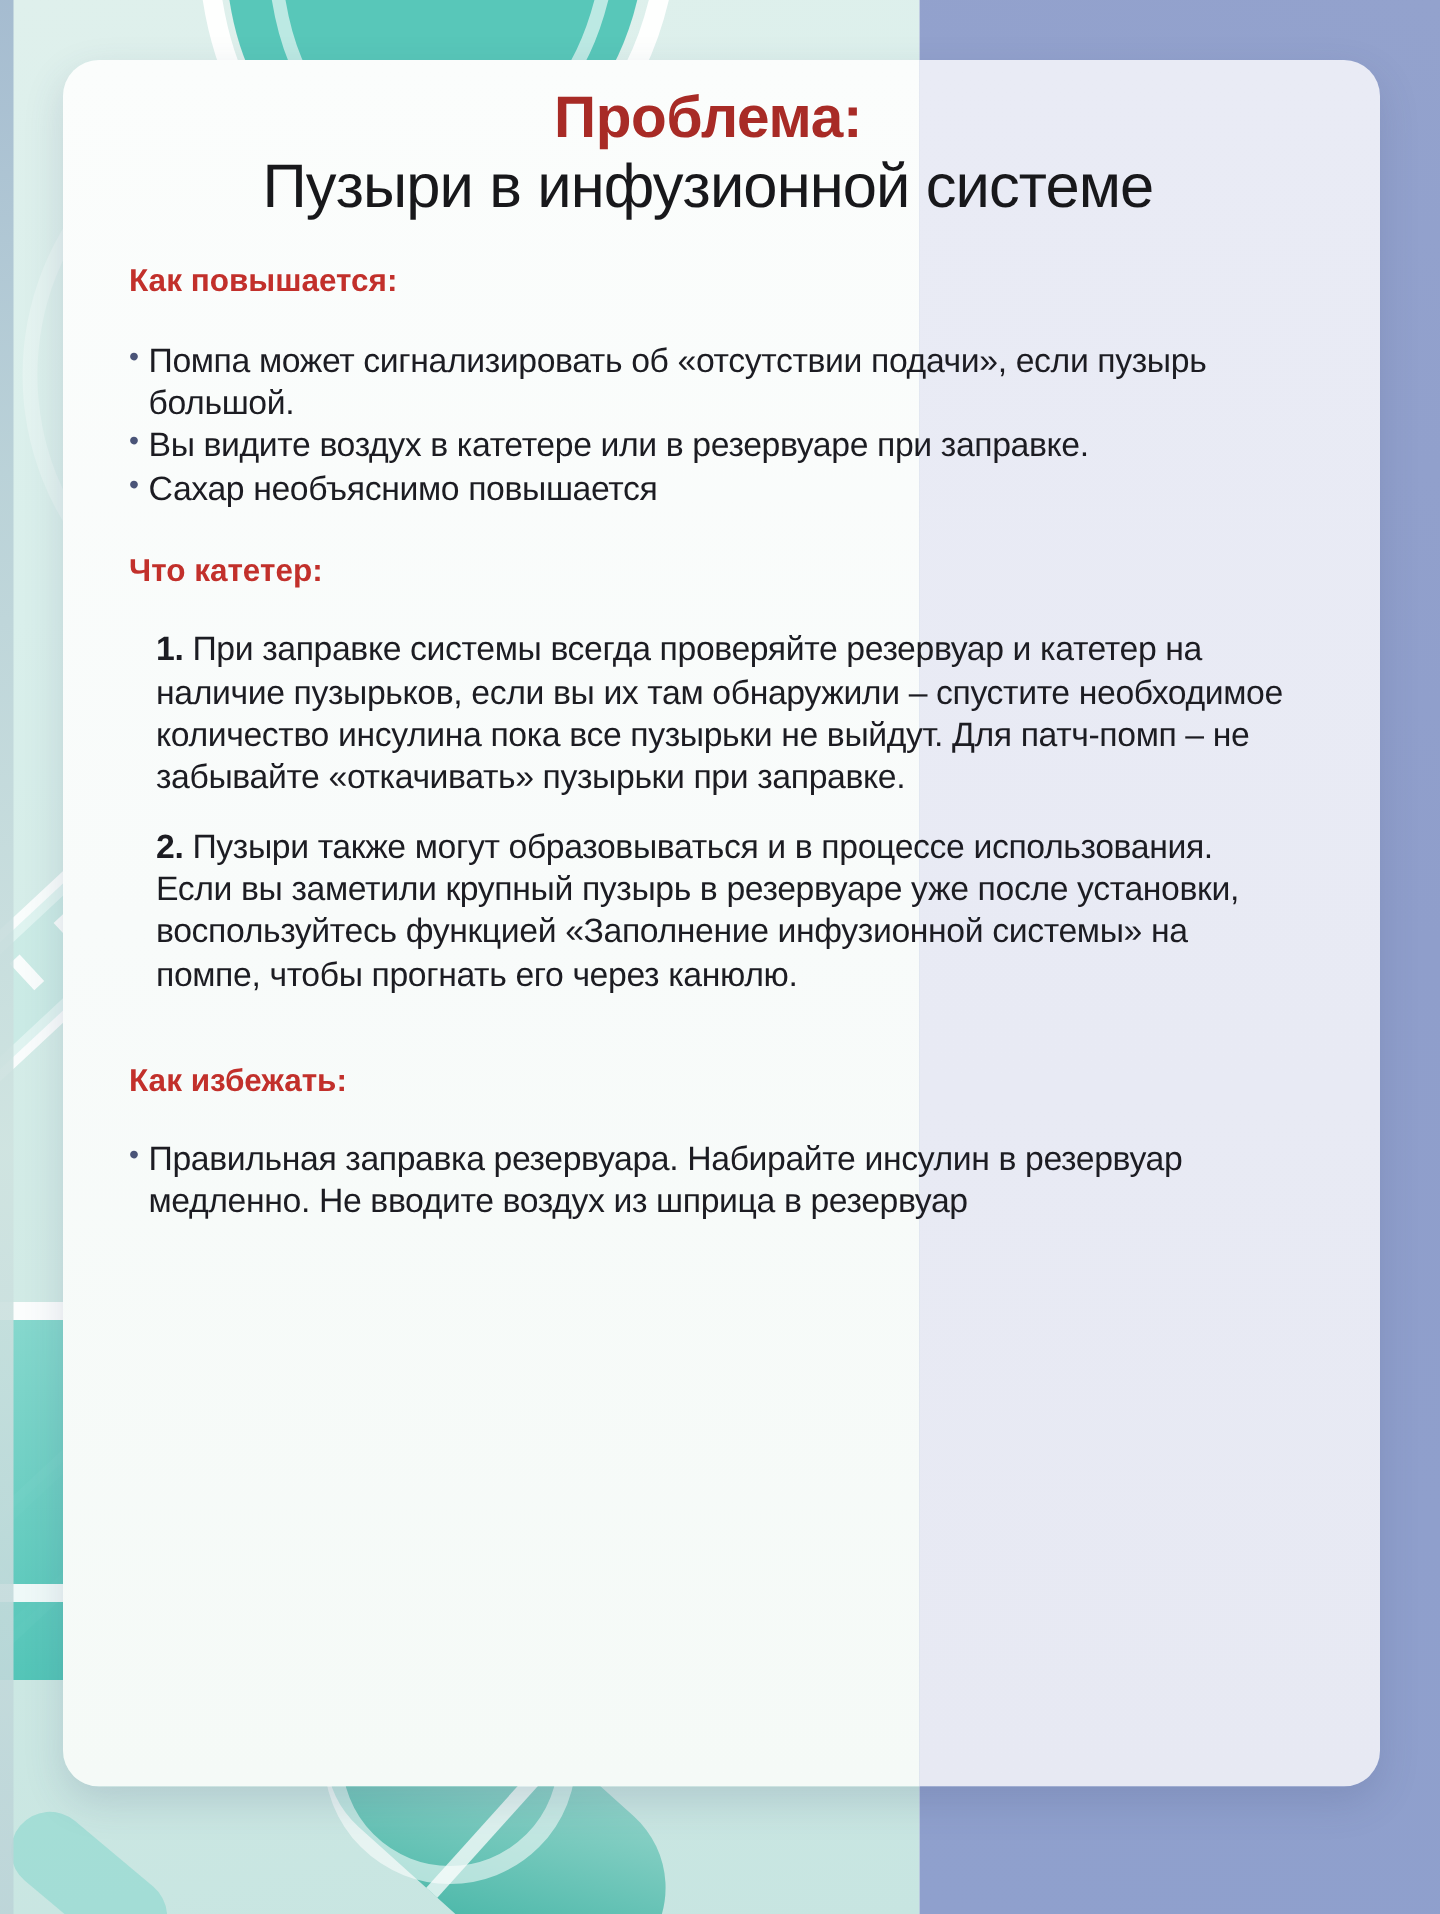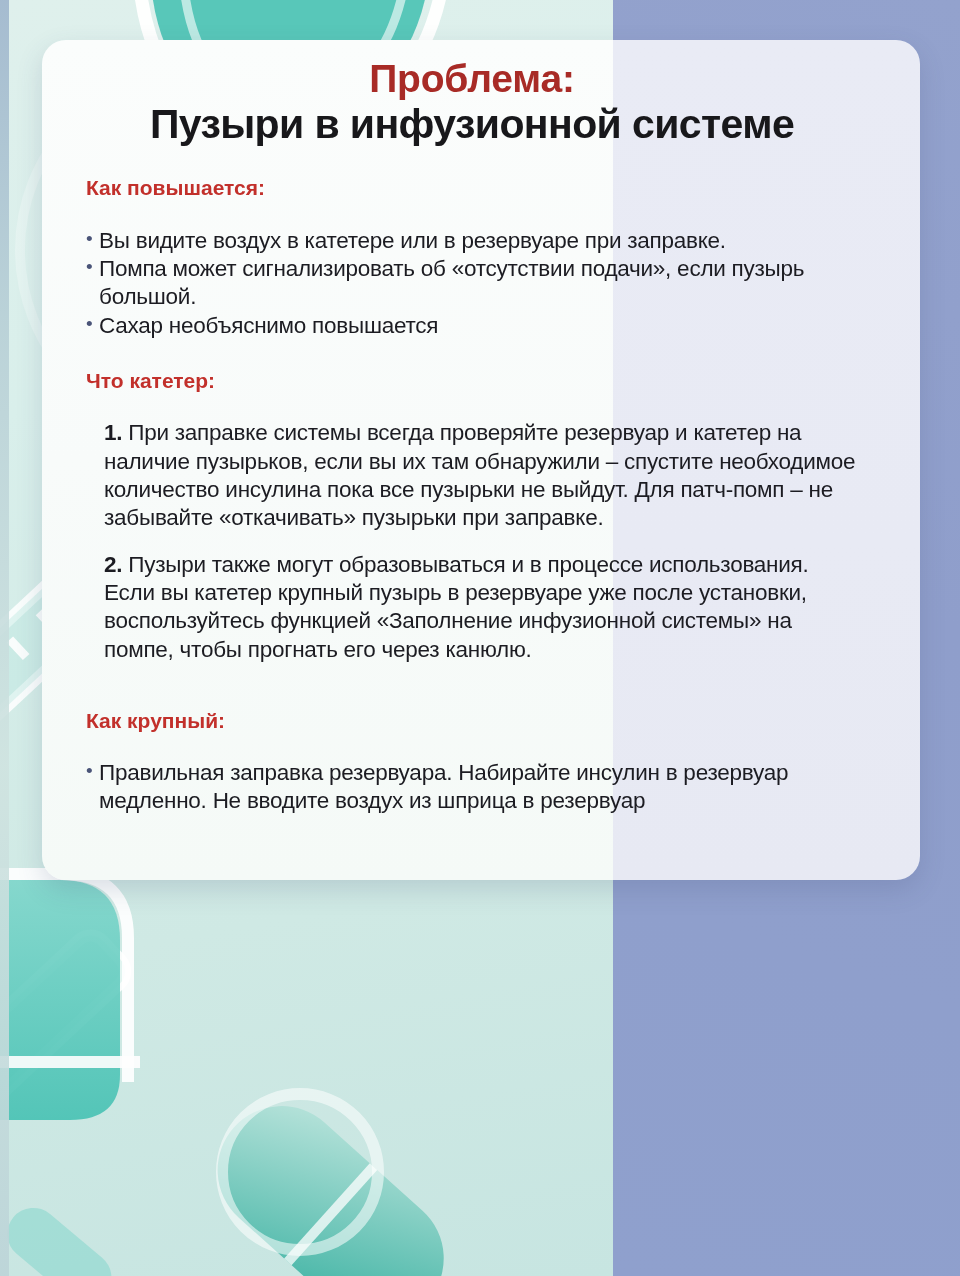--- a/index.html
+++ b/index.html
@@ -49,21 +49,21 @@
     pointer-events: none;
   }
   .bg-deco svg { display: block; }
 
   
   .card {
     position: absolute;
     left: 42px;
     top: 40px;
     width: 878px;
-    height: 840px;
+    height: 1151px;
     border-radius: 24px;
     overflow: hidden;
     box-shadow: 0 10px 26px rgba(60,70,110,.17);
   }
   .card-half-left {
     position: absolute;
     left: 0; top: 0;
     width: 571px; height: 100%;
     background: linear-gradient(180deg, #fbfdfc 0%, #f8fbfa 50%, #f5faf7 100%);
   }
@@ -91,21 +91,21 @@
     color: #a82b26;
     font-size: 39px;
     font-weight: bold;
     line-height: 1.06;
     letter-spacing: -0.2px;
     margin: 0;
   }
   .title-main {
     color: #18181b;
     font-size: 41px;
-    font-weight: bold;
+    font-weight: normal;
     line-height: 1.1;
     letter-spacing: -0.6px;
     margin: 3px 0 0 0;
     white-space: nowrap;
   }
 
   
   .sections {
     padding: 0 4px 0 26px;
     margin-top: 28px;
@@ -244,46 +244,46 @@
       <div class="title-block">
         <div class="title-problem">Проблема:</div>
         <div class="title-main">Пузыри в инфузионной системе</div>
       </div>
 
       <div class="sections">
 
         <div class="section">
           <div class="section-heading">Как повышается:</div>
           <ul class="body-list">
+            <li class="body-item">Помпа может сигнализировать об «отсутствии подачи», если пузырь большой.</li>
             <li class="body-item">Вы видите воздух в катетере или в резервуаре при заправке.</li>
-            <li class="body-item">Помпа может сигнализировать об «отсутствии подачи», если пузырь большой.</li>
             <li class="body-item">Сахар необъяснимо повышается</li>
           </ul>
         </div>
 
         <div class="gap-after"></div>
 
         <div class="section">
           <div class="section-heading">Что катетер:</div>
           <ol class="numbered-list">
             <li class="numbered-item">
               <span class="num">1.</span>
               <span>При заправке системы всегда проверяйте резервуар и катетер на наличие пузырьков, если вы их там обнаружили – спустите необходимое количество инсулина пока все пузырьки не выйдут. Для патч-помп – не забывайте «откачивать» пузырьки при заправке.</span>
             </li>
             <li class="numbered-item">
               <span class="num">2.</span>
-              <span>Пузыри также могут образовываться и в процессе использования. Если вы катетер крупный пузырь в резервуаре уже после установки, воспользуйтесь функцией «Заполнение инфузионной системы» на помпе, чтобы прогнать его через канюлю.</span>
+              <span>Пузыри также могут образовываться и в процессе использования. Если вы заметили крупный пузырь в резервуаре уже после установки, воспользуйтесь функцией «Заполнение инфузионной системы» на помпе, чтобы прогнать его через канюлю.</span>
             </li>
           </ol>
         </div>
 
         <div class="gap-after"></div>
 
         <div class="section">
-          <div class="section-heading">Как крупный:</div>
+          <div class="section-heading">Как избежать:</div>
           <ul class="body-list">
             <li class="body-item">Правильная заправка резервуара. Набирайте инсулин в резервуар медленно. Не вводите воздух из шприца в резервуар</li>
           </ul>
         </div>
 
       </div>
     </div>
   </div>
 
 </div>

